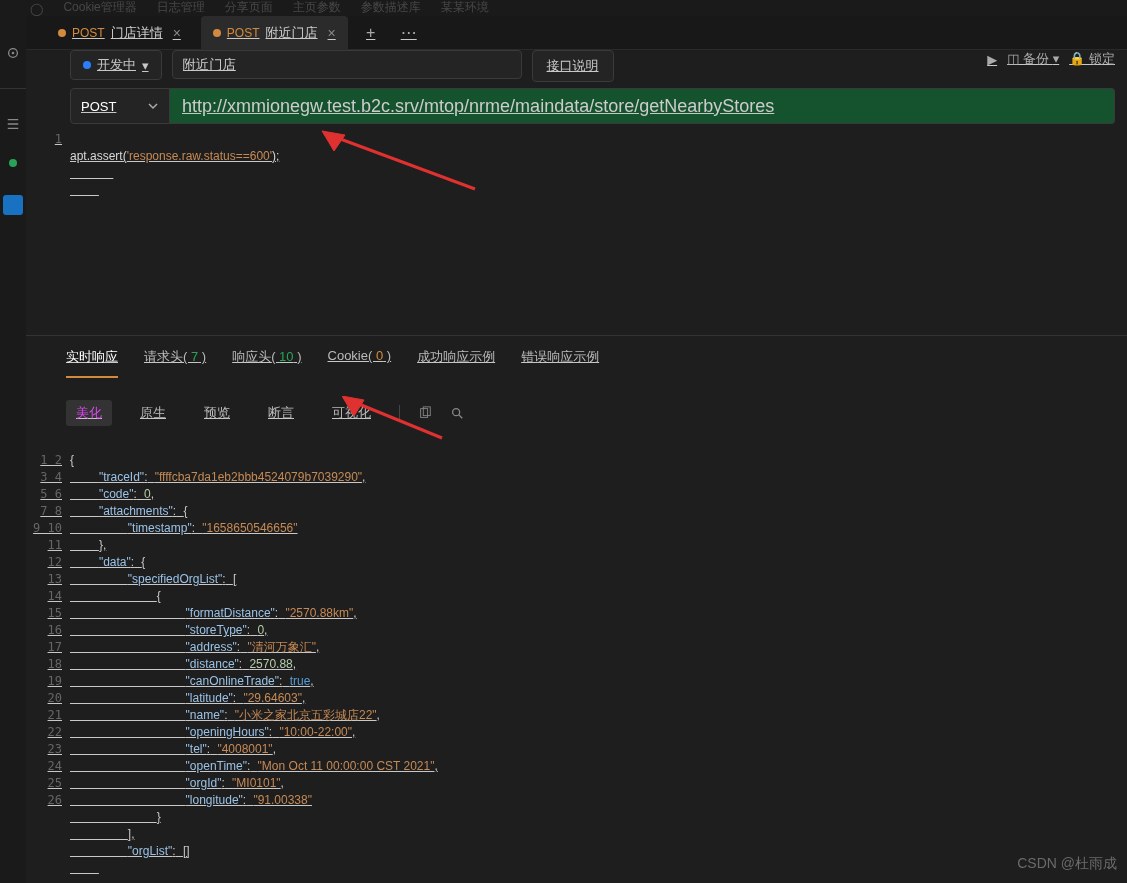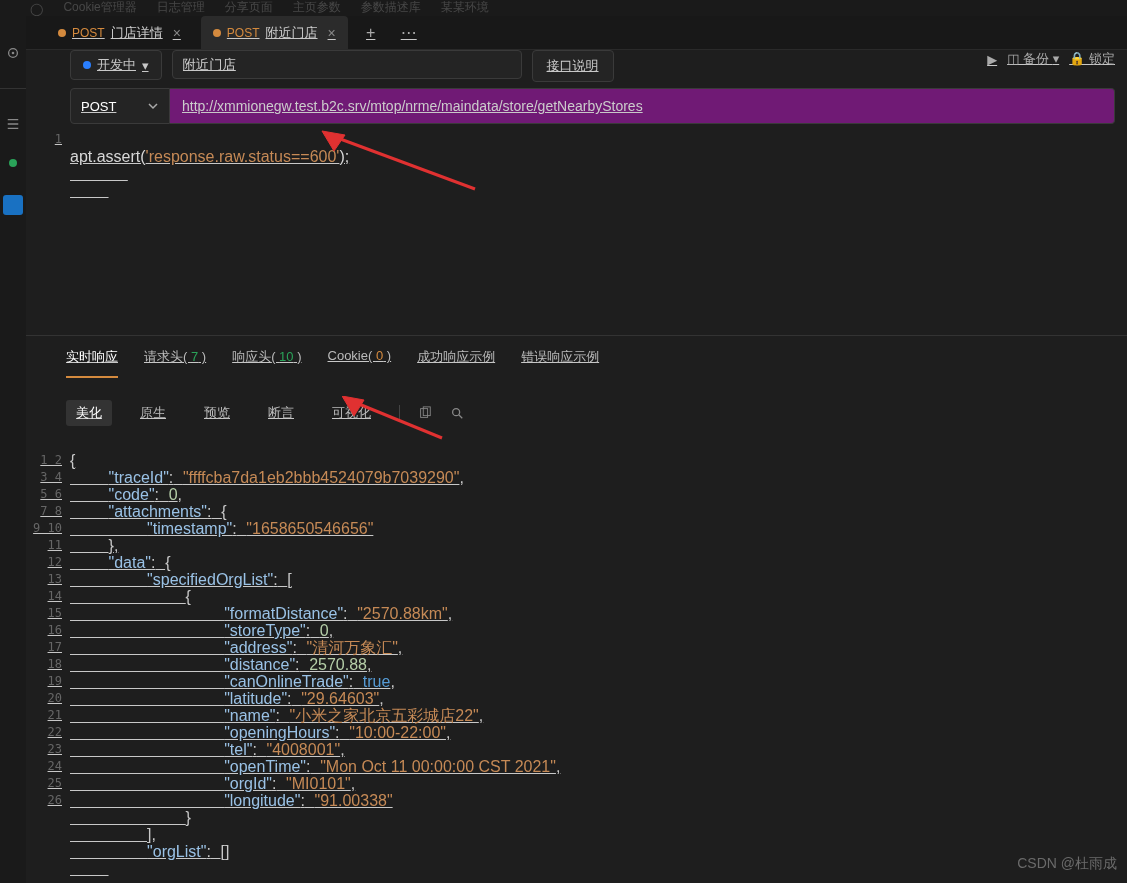--- a/index.html
+++ b/index.html
@@ -33,51 +33,51 @@
 .status-dot { width:8px; height:8px; border-radius:50%; background:#2a7fff; }
 .nameinput { flex:0 0 350px; background:#242424; border:1px solid #3a3a3a; border-radius:4px; padding:6px 10px; color:#ccc; }
 .btn { background:#242424; border:1px solid #3a3a3a; border-radius:4px; padding:6px 14px; color:#ccc; cursor:pointer; }
 .spacer { flex:1; }
 .right-actions { display:flex; align-items:center; gap:10px; color:#aaa; }
 .icon { width:14px; height:14px; }
 
 
 .urlrow { height:44px; display:flex; align-items:center; gap:0; padding:0 12px 0 44px; }
 .methodsel { width:100px; height:36px; background:#242424; border:1px solid #3a3a3a; border-radius:4px 0 0 4px; display:flex; align-items:center; justify-content:space-between; padding:0 10px; color:#fff; font-weight:500; }
-.urlinput { flex:1; height:36px; background:#701a75; border:1px solid #3a3a3a; border-left:none; border-radius:0 4px 4px 0; padding:0 12px; color:#ccc; font-size:14px; }
+.urlinput { flex:1; height:36px; background:#14532d; border:1px solid #3a3a3a; border-left:none; border-radius:0 4px 4px 0; padding:0 12px; color:#ccc; font-size:18px; }
 
 
 .reqtabs { display:flex; gap:26px; padding:14px 12px 0 44px; border-bottom:1px solid #2a2a2a; font-size:13px; }
 .reqtabs .rt { padding-bottom:10px; cursor:pointer; color:#bbb; }
 .reqtabs .rt.active { color:#fff; border-bottom:2px solid #d48a3e; }
 
 
 .editor { flex:1; min-height:200px; background:#1e1e1e; display:flex; overflow:hidden; }
 .gutter { width:44px; background:#1e1e1e; color:#666; text-align:right; padding:6px 8px 6px 0; font-family:Consolas,monospace; font-size:12px; line-height:17px; }
-.code { flex:1; padding:6px 0; font-family:Consolas,monospace; font-size:16px; line-height:17px; white-space:pre; overflow:auto; position:relative; }
+.code { flex:1; padding:6px 0; font-family:Consolas,monospace; font-size:12px; line-height:17px; white-space:pre; overflow:auto; position:relative; }
 .tok-id { color:#d8d8d8; }
 .tok-str { color:#c68a56; }
 
 
 .arrow { position:absolute; pointer-events:none; }
 .arrow line, .arrow polygon { stroke:#e03131; fill:#e03131; }
 
 
 .resp { border-top:1px solid #333; }
 .resptabs { display:flex; gap:26px; padding:12px 23px 0 40px; font-size:13px; }
 .resptabs .rt { padding-bottom:10px; cursor:pointer; color:#bbb; }
 .resptabs .rt.active { color:#fff; border-bottom:2px solid #d48a3e; }
 .cnt { color:#aaa; }
 .cnt.g { color:#2aa359; }
 .cnt.z { color:#d48a3e; }
 
 
 .viewbar { display:flex; align-items:center; gap:18px; padding:10px 12px 10px 40px; font-size:13px; }
 .viewbar .vt { padding:4px 10px; cursor:pointer; color:#bbb; border-radius:3px; }
-.viewbar .vt.active { background:#333; color:#ffffff;text-align:center; }
+.viewbar .vt.active { background:#333; color:#d946ef;text-align:center; }
 .viewbar .sep { width:1px; height:16px; background:#444; }
 .viewbar .ic { color:#888; cursor:pointer; }
 
 
 .json { flex:1; display:flex; overflow:auto; position:relative; }
 .json .gutter { padding-top:4px; }
 .json .code { padding-top:4px; }
 .k { color:#9ac2e6; } 
 .s { color:#c68a56; } 
 .n { color:#b5cea8; } 

